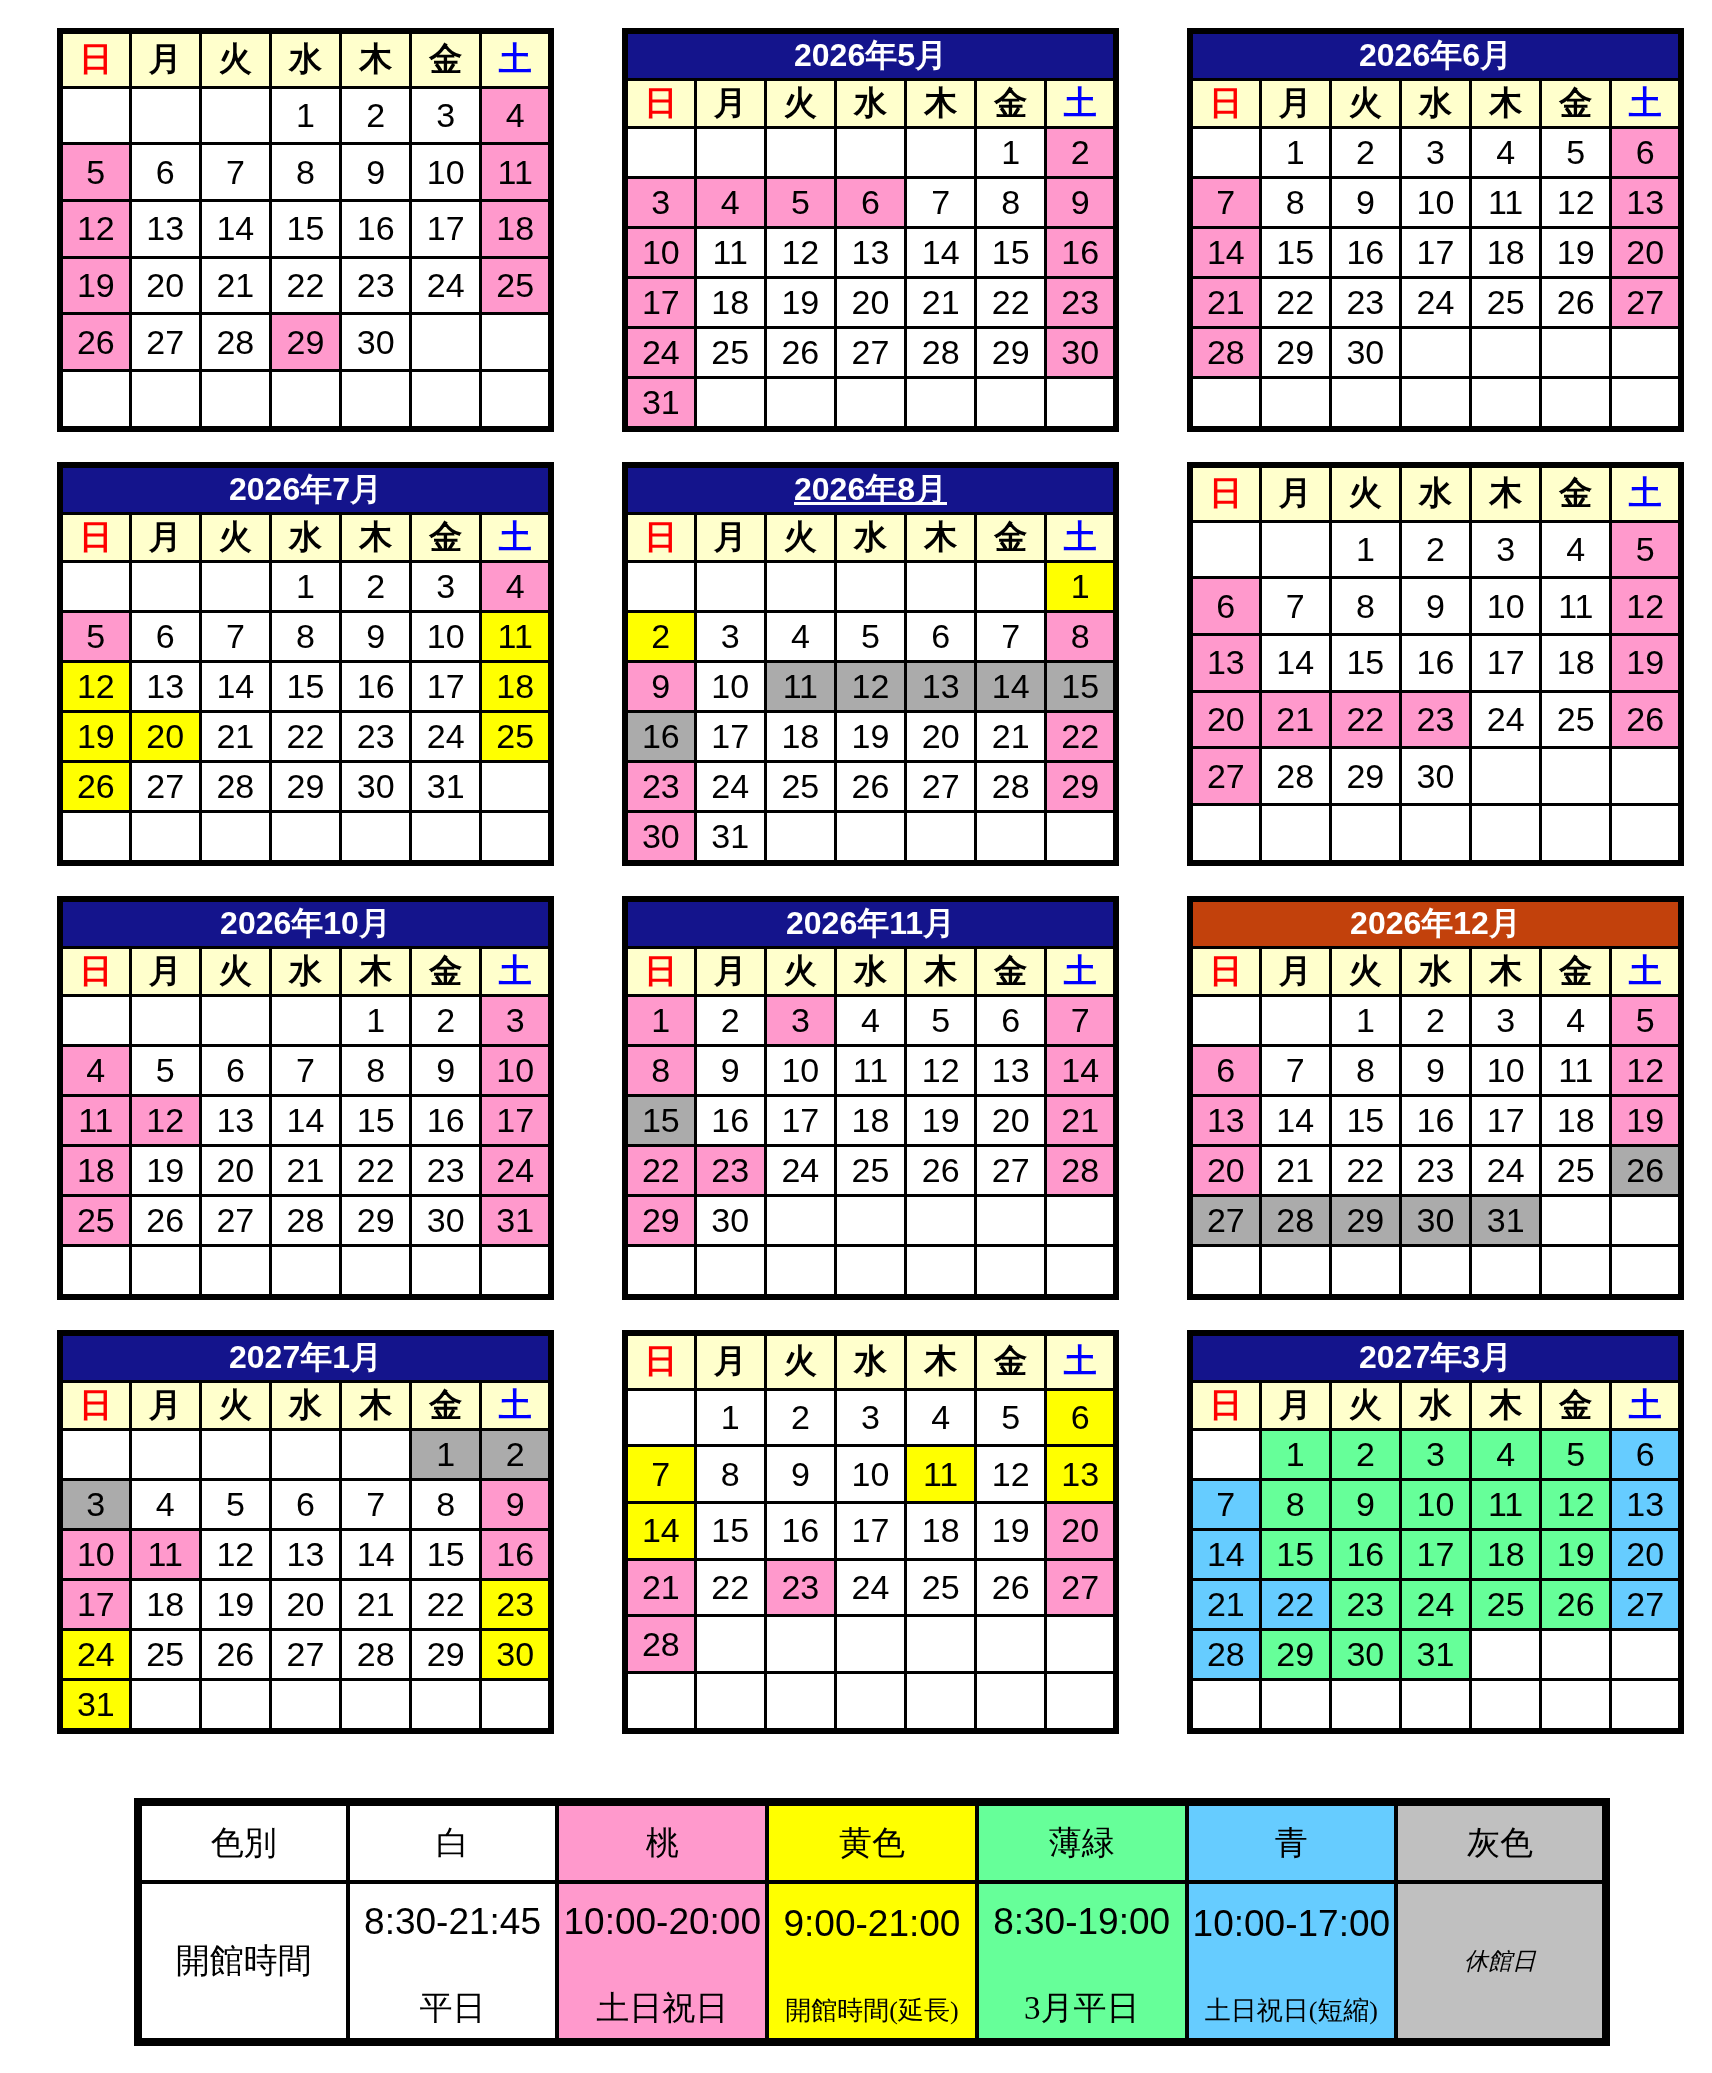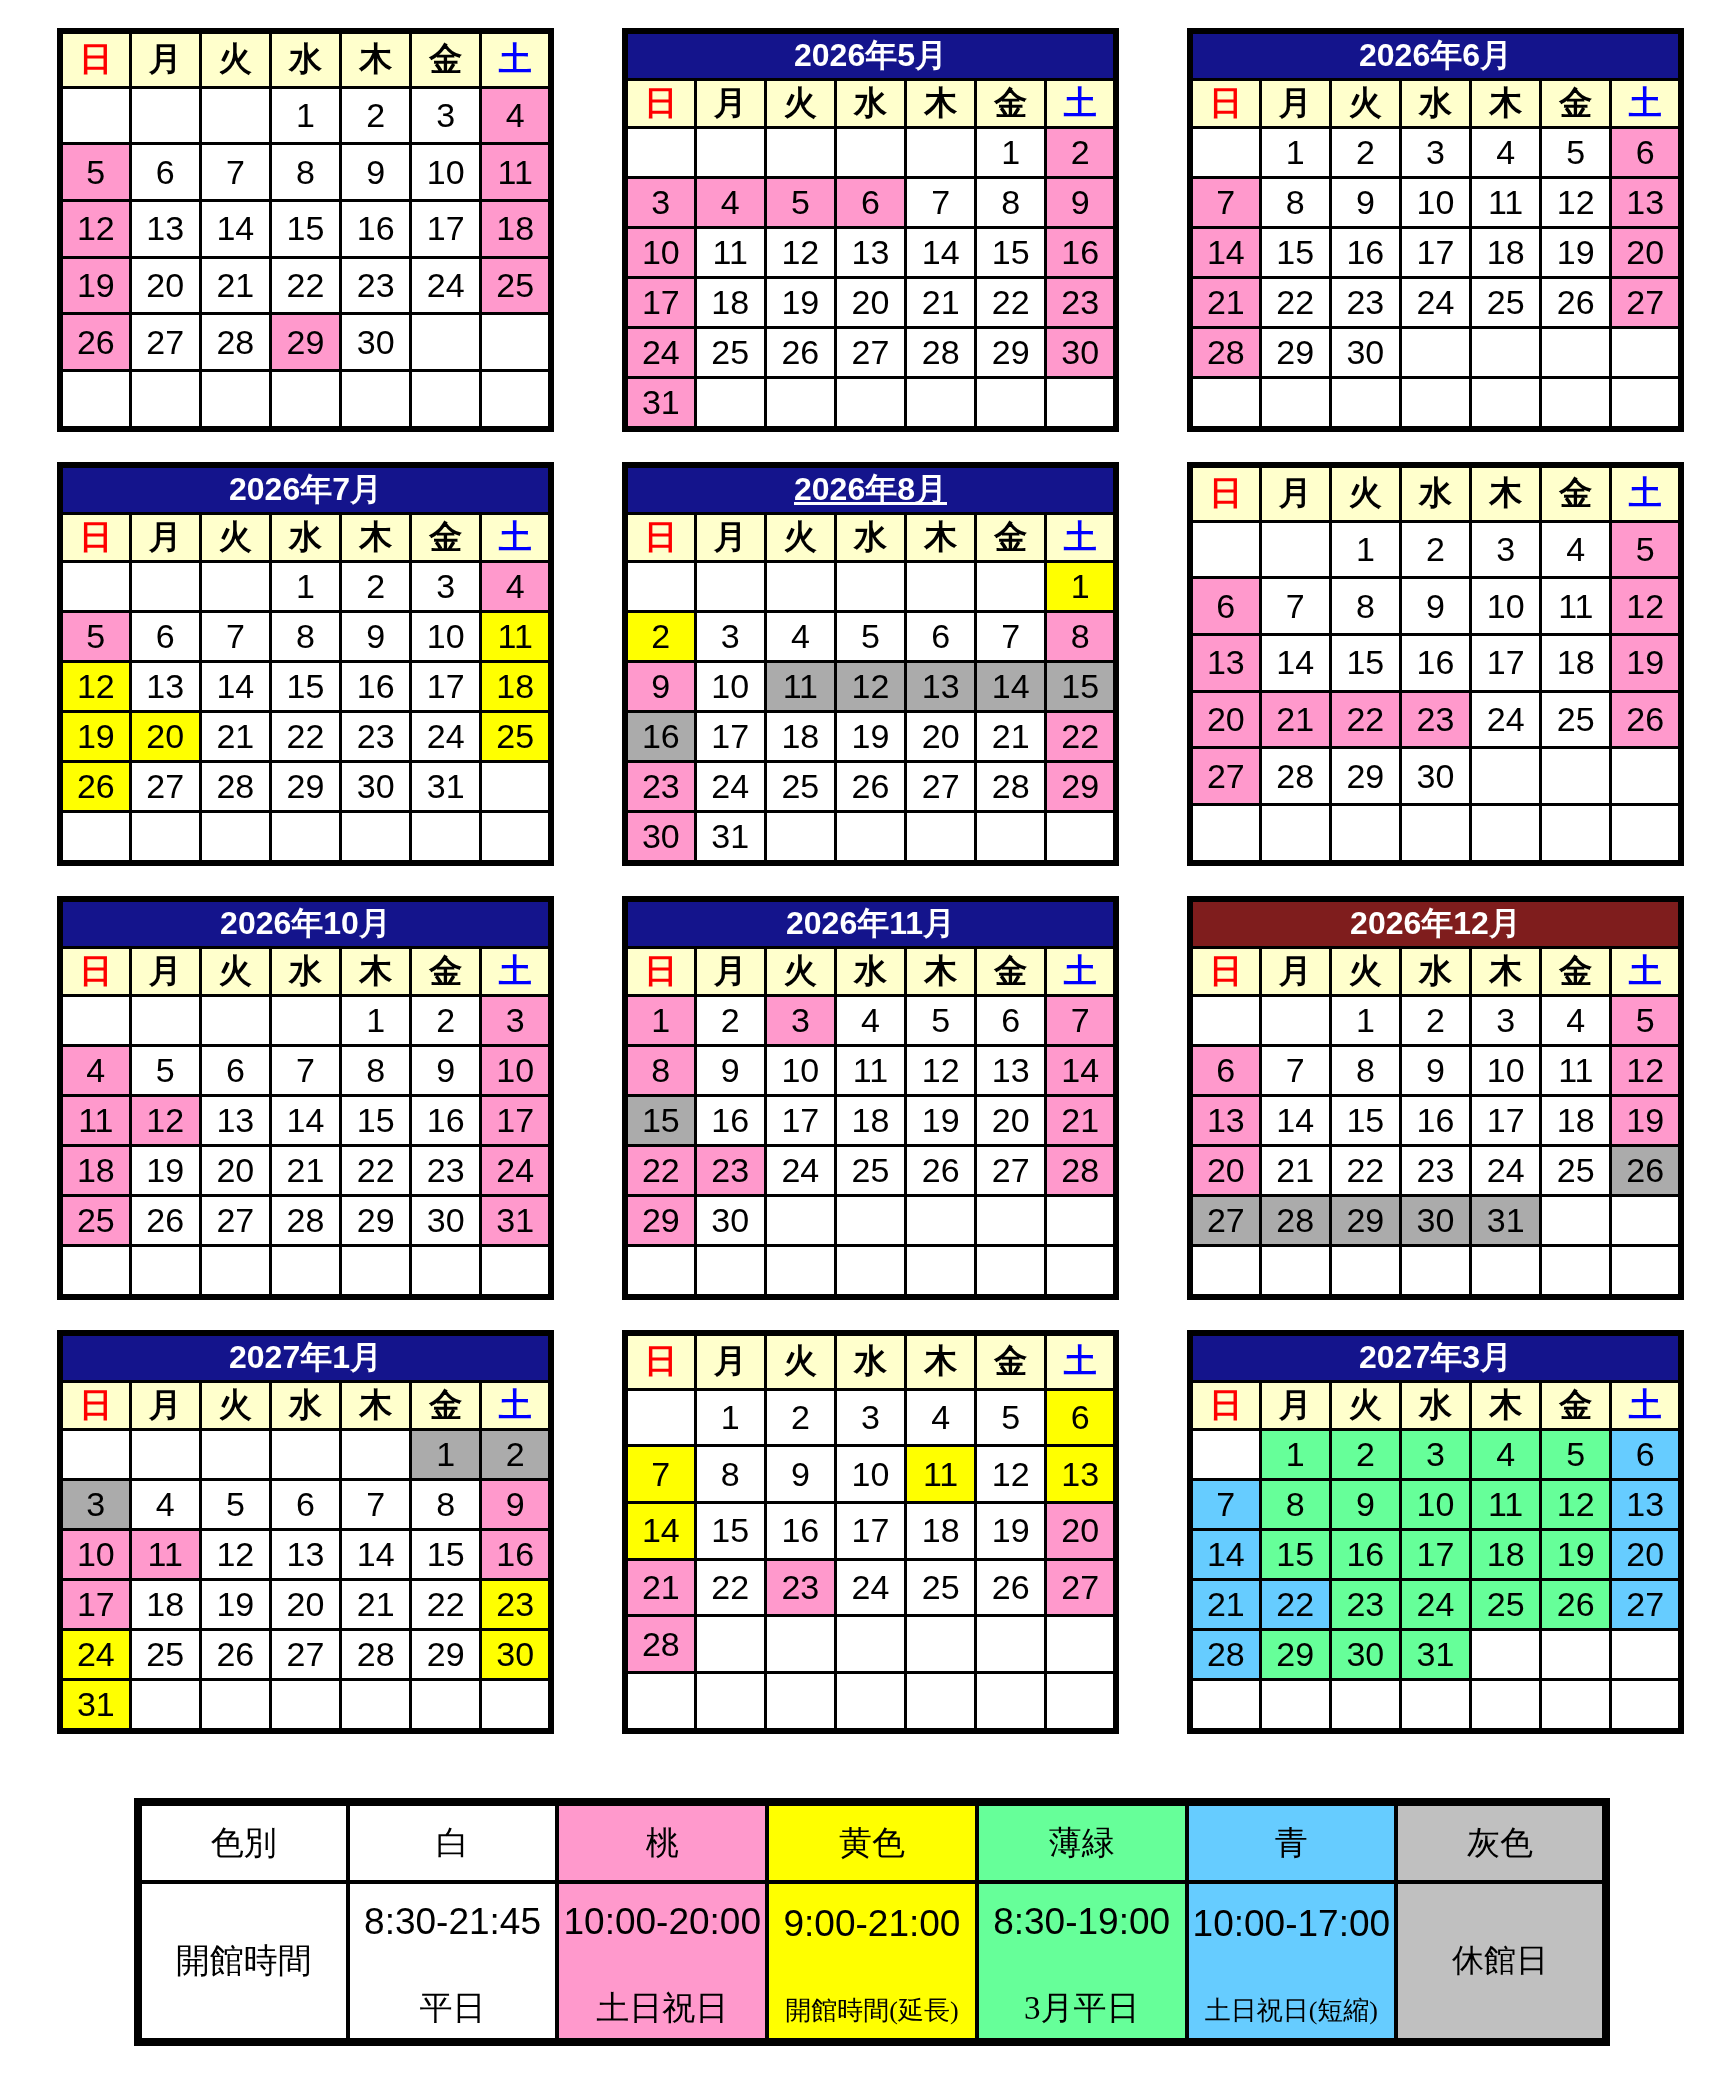--- a/index.html
+++ b/index.html
@@ -25,21 +25,21 @@
     border-collapse:collapse; table-layout:fixed; width:1476px;
     border:8px solid #000;
   }
   table.legend td { border:4px solid #000; text-align:center; vertical-align:middle; padding:0; }
   .legend-head td { height:74px; font-size:33px; border-bottom-width:6px; }
   .legend-body td { height:154px; }
   .legend-side { font-size:34px; }
   .lg-time  { font-size:37px; line-height:1; margin-top:6px; }
   .lg-label { font-size:33px; line-height:1; margin-top:52px;font-family:Liberation Serif, serif; }
   td.small .lg-label { font-size:26px; margin-top:56px; }
-  .lg-single { font-size:32px; }
+  .lg-single { font-size:24px;font-style:italic; }
 </style>
 </head>
 <body>
 
 <div class="page">
 
   <div class="months-grid">
       <table class="calendar">
         <tbody>
           <tr>
@@ -590,21 +590,21 @@
             <td class="cal-day"></td>
             <td class="cal-day"></td>
             <td class="cal-day"></td>
             <td class="cal-day"></td>
           </tr>
         </tbody>
       </table>
       <table class="calendar">
         <tbody>
           <tr>
-            <td colspan="7" class="cal-title" style="background: #7f1d1d; color: rgb(255, 255, 255);">2026年12月</td>
+            <td colspan="7" class="cal-title" style="background: #c2410c; color: rgb(255, 255, 255);">2026年12月</td>
           </tr>
           <tr>
             <td class="cal-dow" style="background: rgb(255, 255, 204); color: rgb(255, 0, 0);">日</td>
             <td class="cal-dow" style="background: rgb(255, 255, 204); color: rgb(0, 0, 0);">月</td>
             <td class="cal-dow" style="background: rgb(255, 255, 204); color: rgb(0, 0, 0);">火</td>
             <td class="cal-dow" style="background: rgb(255, 255, 204); color: rgb(0, 0, 0);">水</td>
             <td class="cal-dow" style="background: rgb(255, 255, 204); color: rgb(0, 0, 0);">木</td>
             <td class="cal-dow" style="background: rgb(255, 255, 204); color: rgb(0, 0, 0);">金</td>
             <td class="cal-dow" style="background: rgb(255, 255, 204); color: rgb(0, 0, 255);">土</td>
           </tr>

